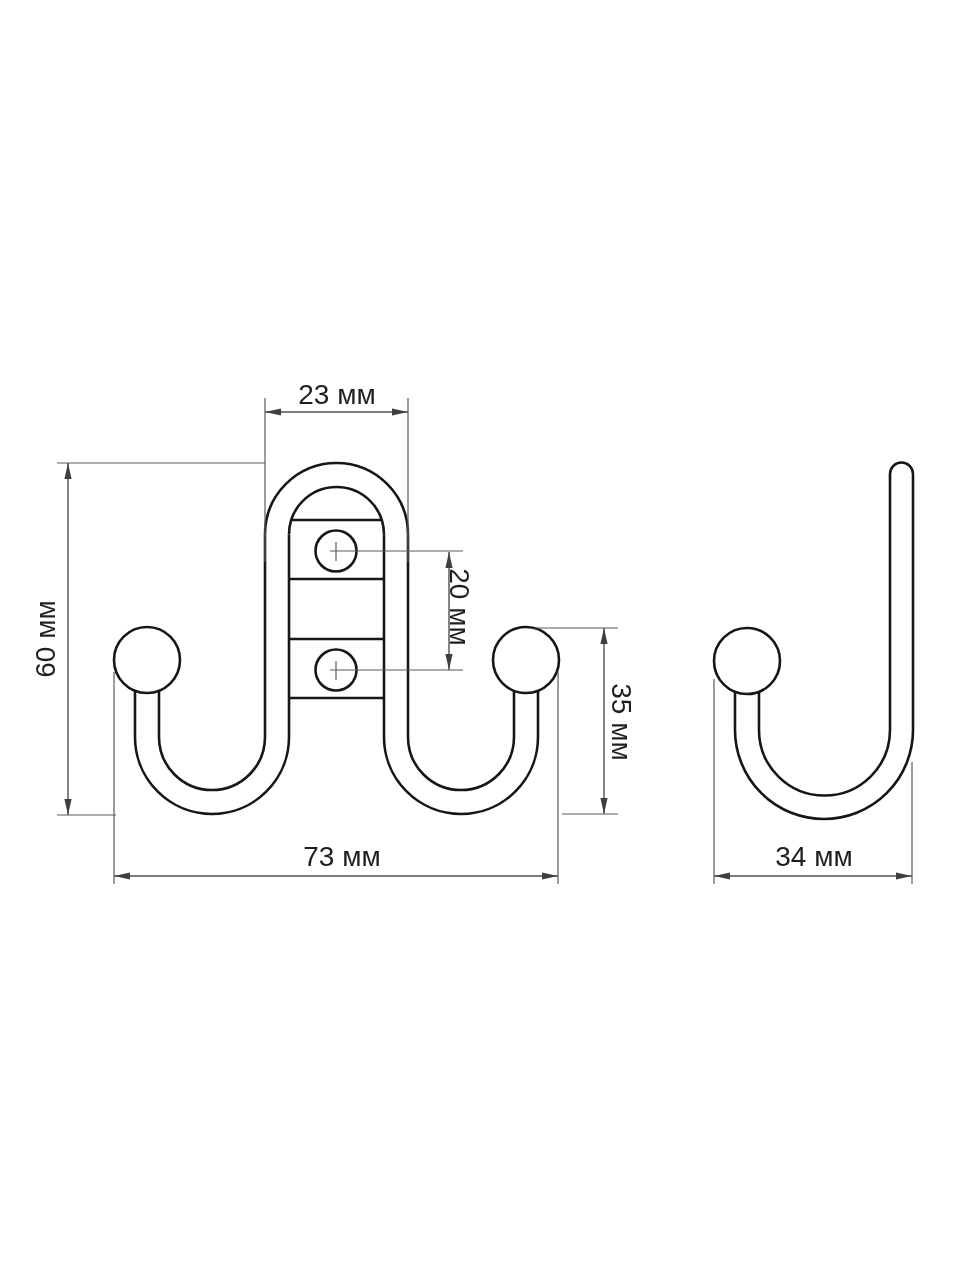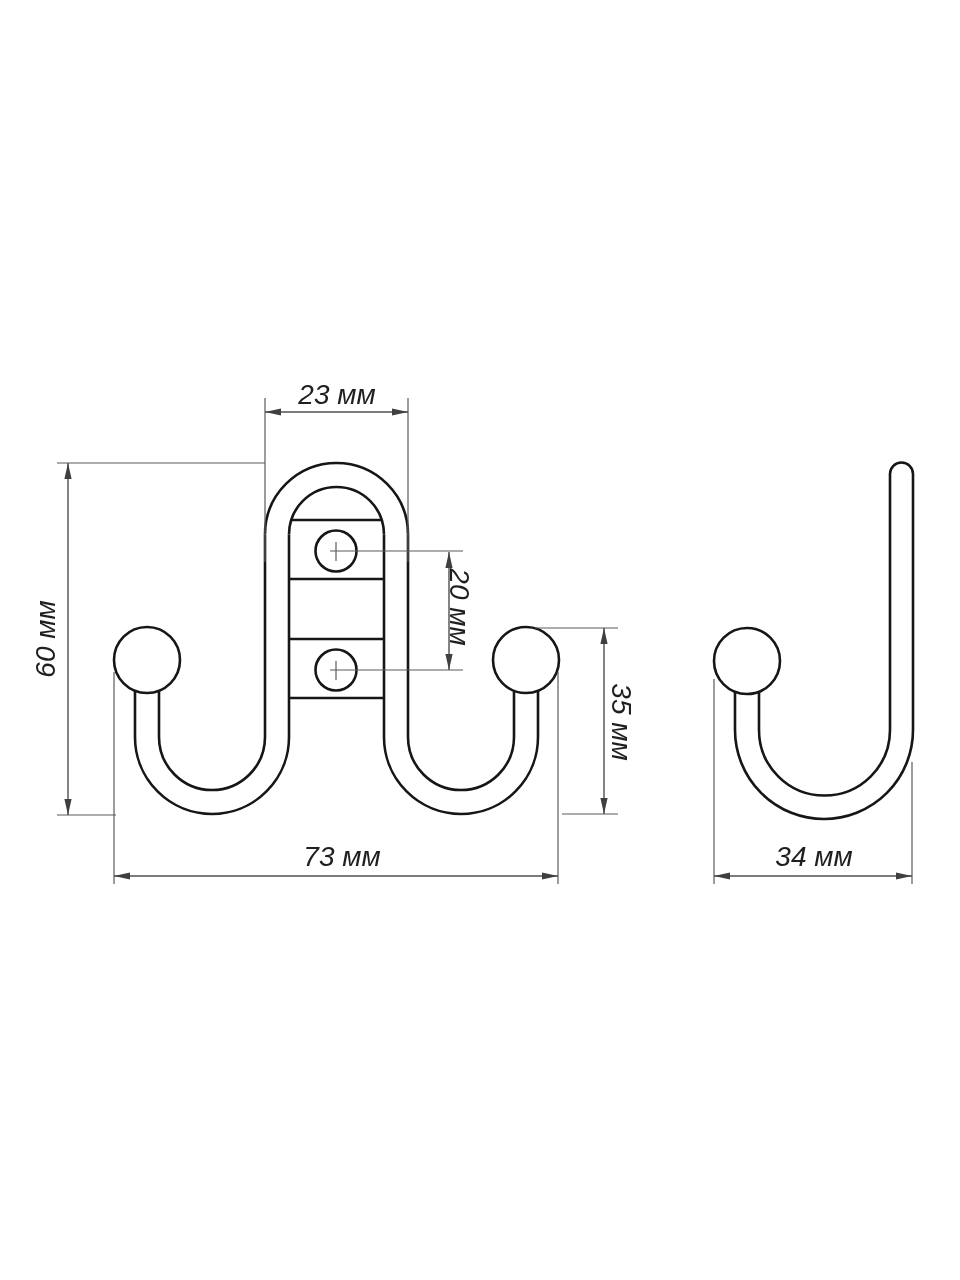--- a/index.html
+++ b/index.html
@@ -5,21 +5,20 @@
   html, body {
     margin: 0; padding: 0;
     background: #ffffff;
     width: 960px; height: 1280px;
   }
   .canvas {
     position: relative;
     width: 960px; height: 1280px;
     background: #ffffff;
     overflow: hidden;
-    font-style: italic;
   }
   svg { display: block; }
   .outline {
     stroke: #161616;
     stroke-width: 2.6;
     fill: none;
     stroke-linejoin: round;
   }
   .dimline {
     stroke: #4f4f4f;

